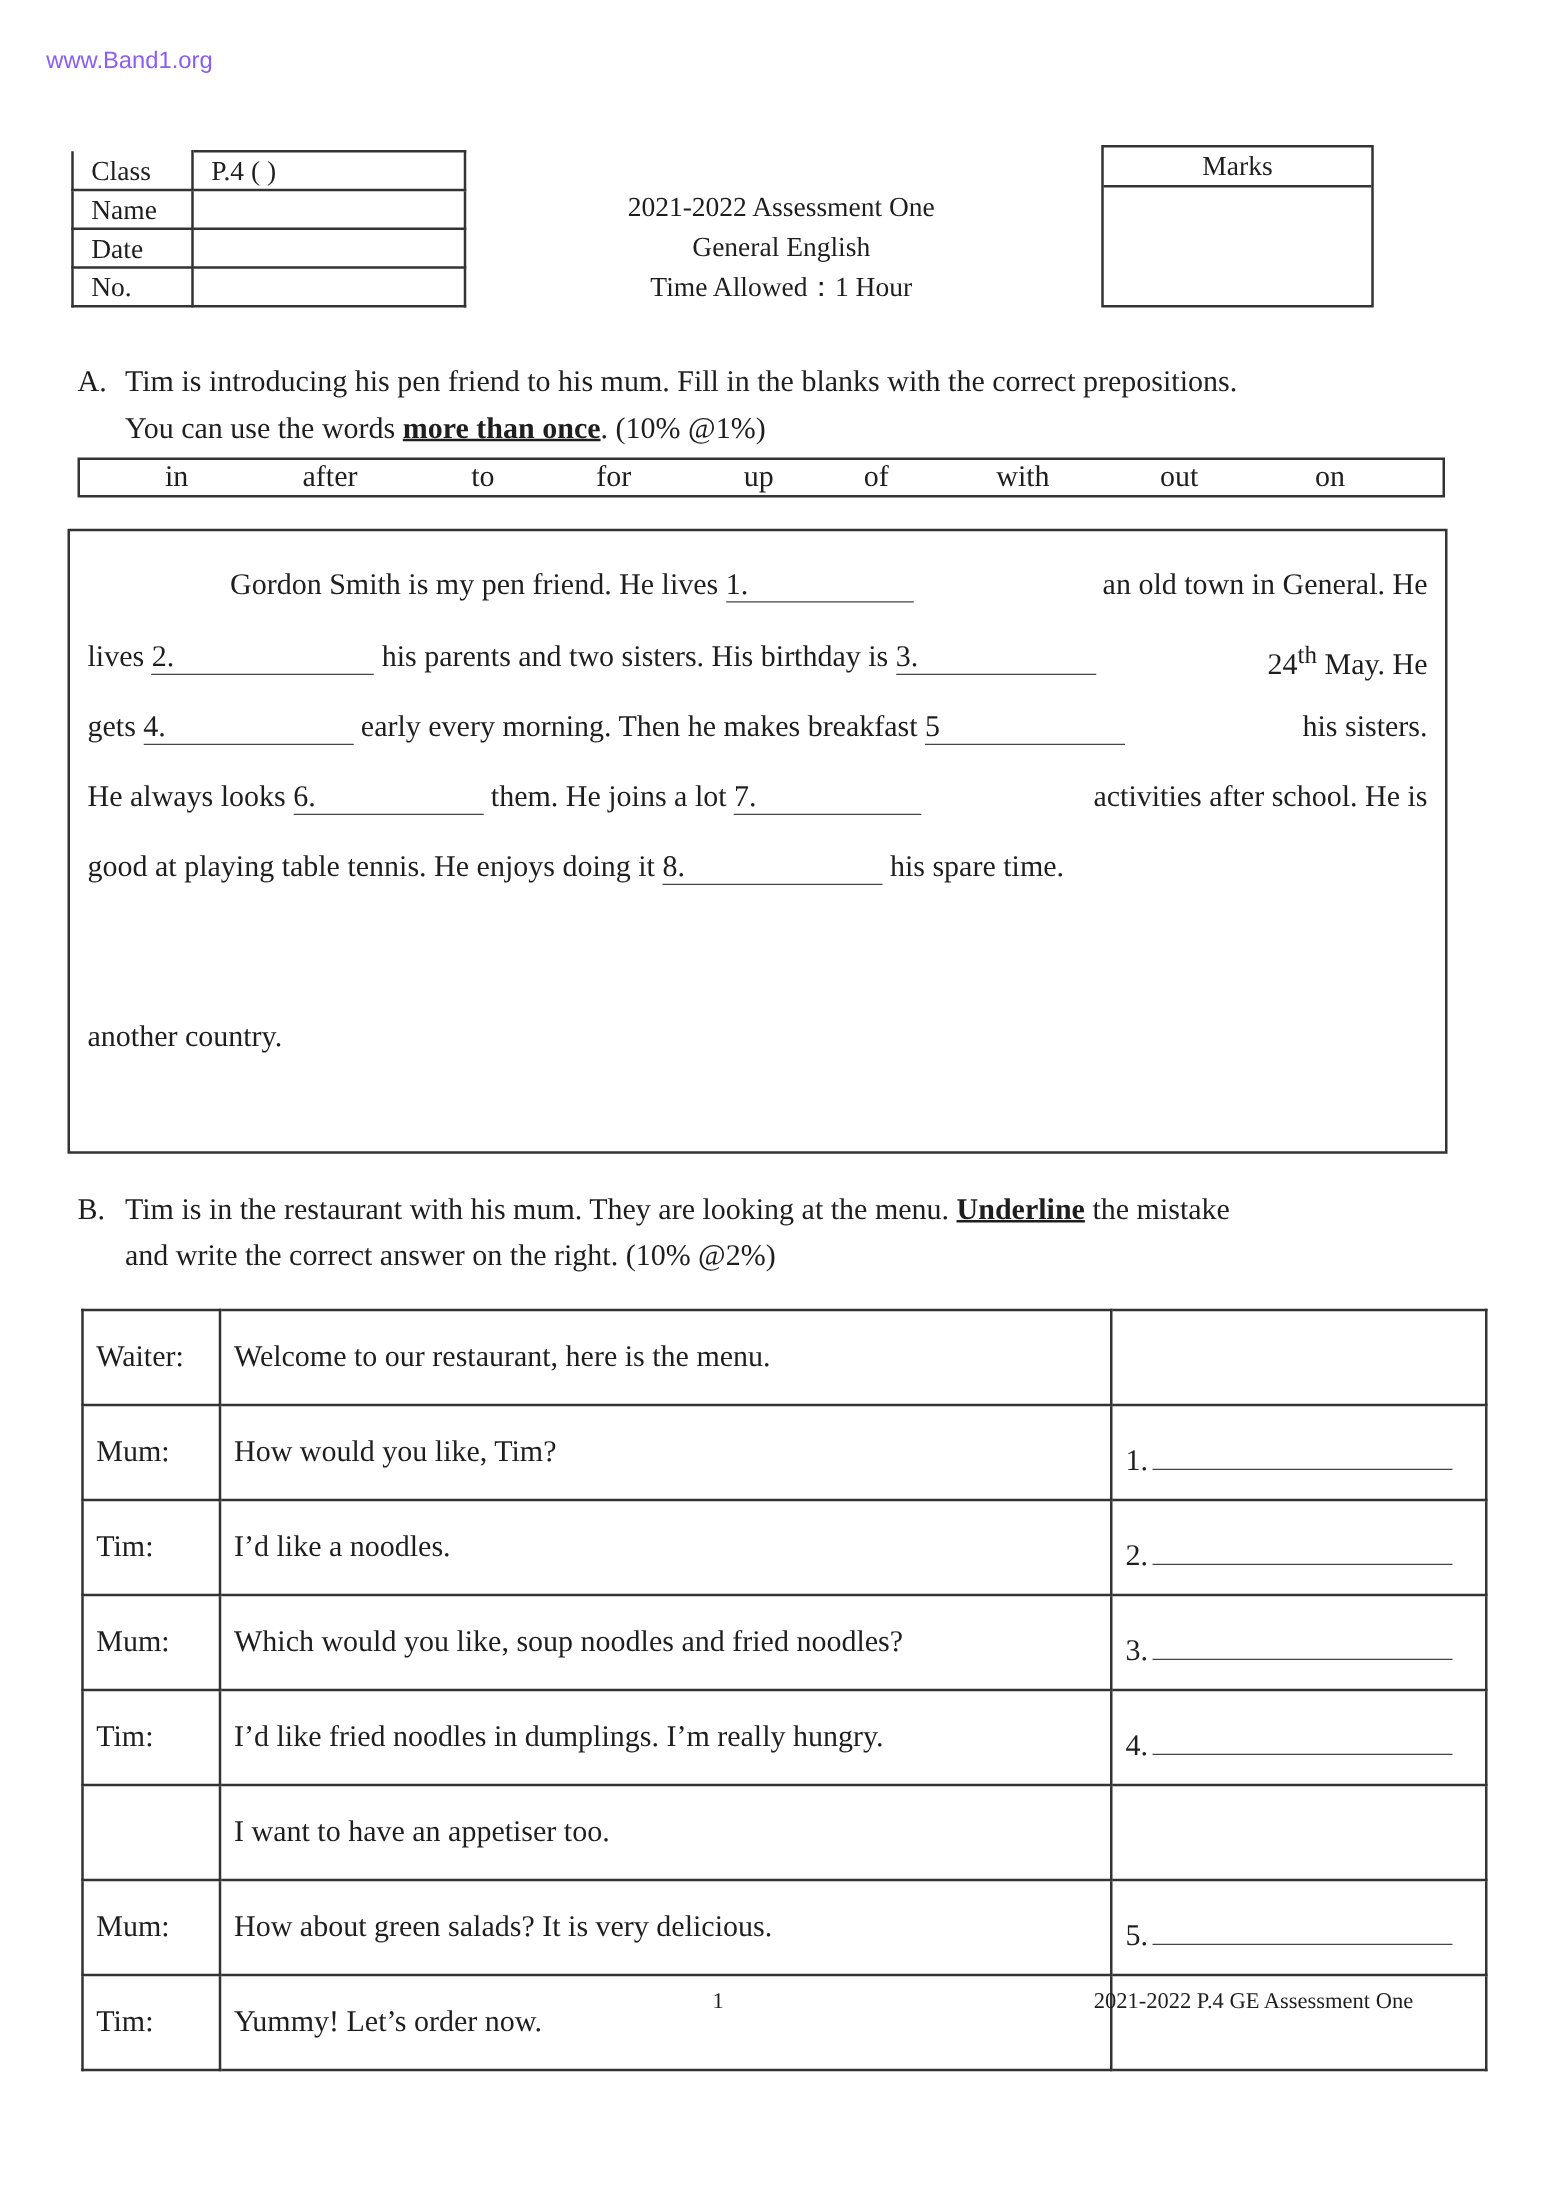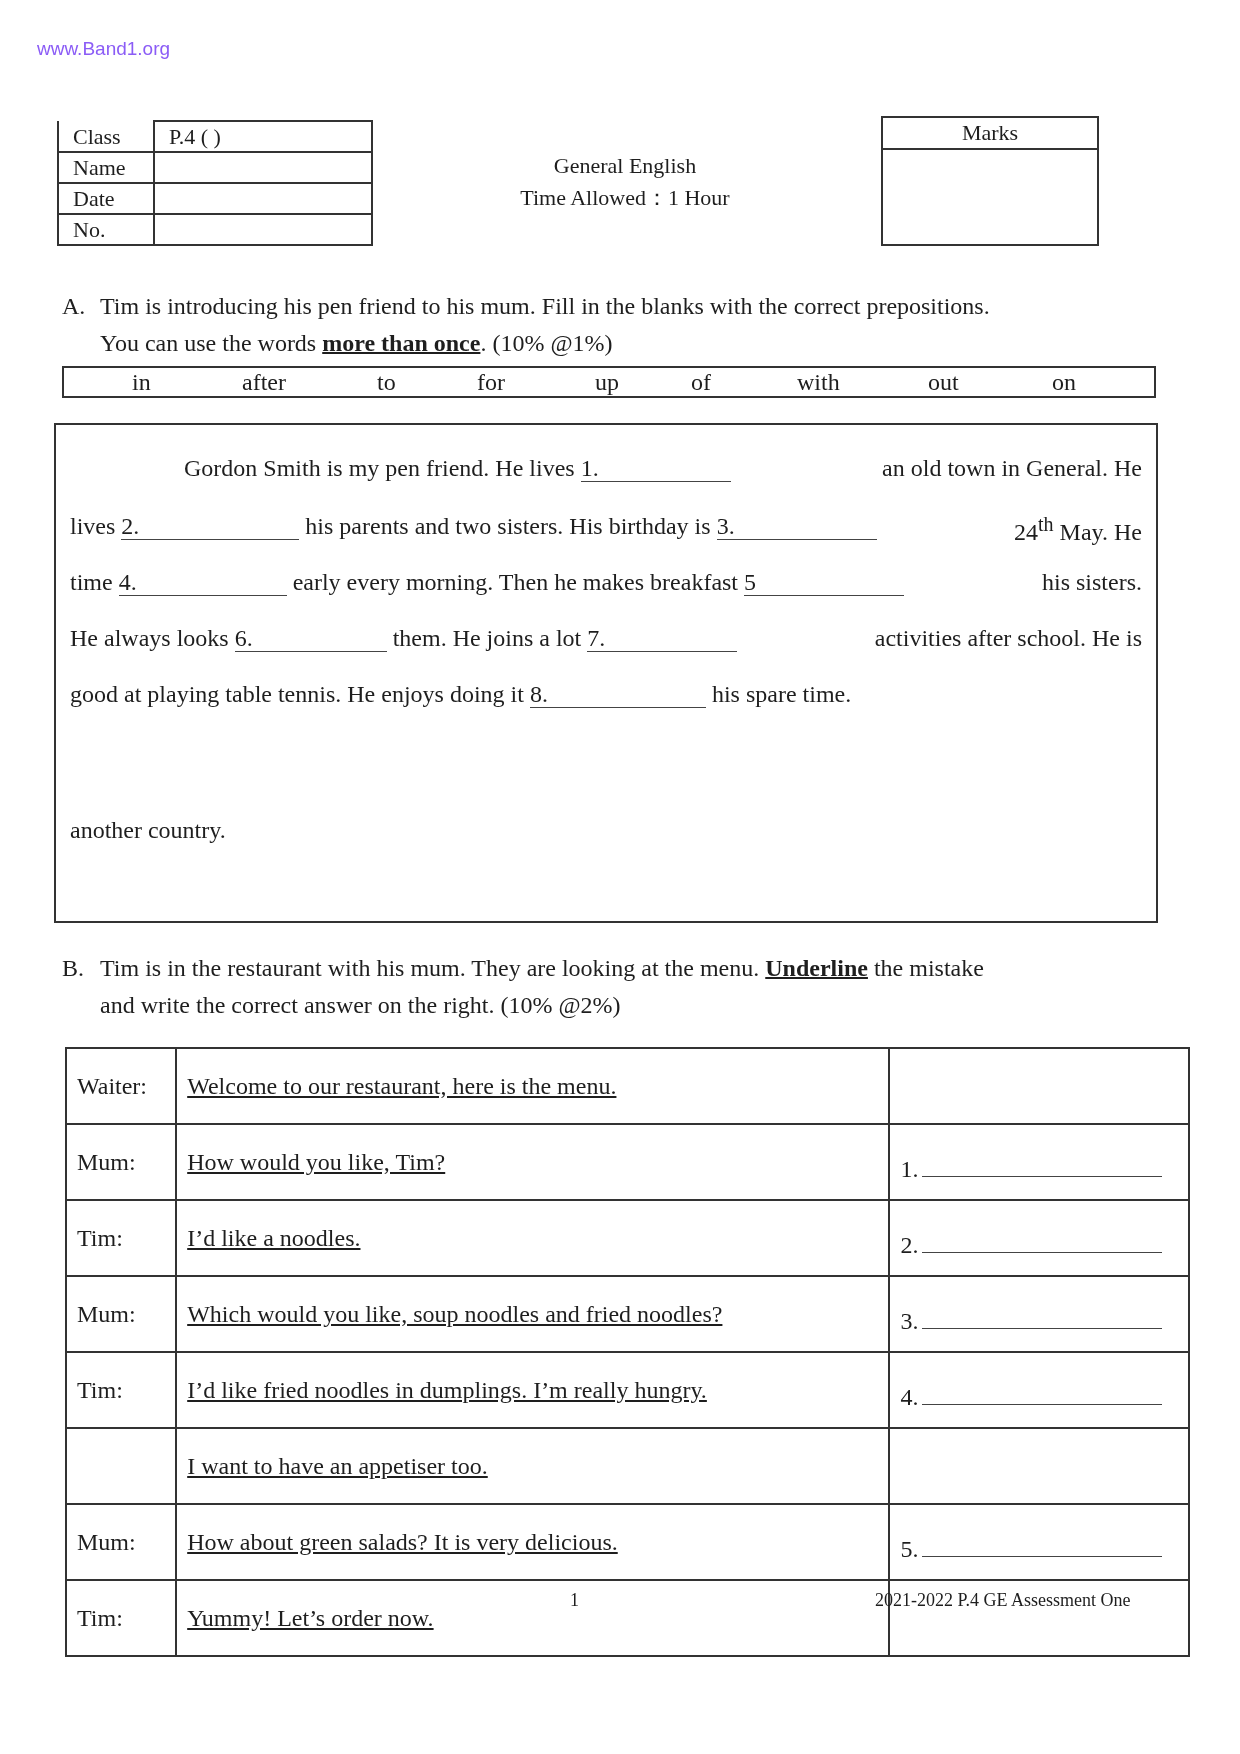--- a/index.html
+++ b/index.html
@@ -64,21 +64,21 @@
     }
     .pline .r { position: absolute; right: 0; top: 0; }
     sup { font-size: 20px; }
     
     .dlg-table {
       position: absolute; left: 65px; top: 1047px; width: 1125px;
       border-collapse: collapse; font-size: 24px;
     }
     .dlg-table td { border: 2px solid #333; height: 60px; padding: 0 10px; vertical-align: middle; }
     .dlg-table td.spk { width: 88px; }
-    .dlg-table td.line { width: 690px; text-decoration: underline; }
+    .dlg-table td.line { width: 690px; }
     .dlg-table td.ans { width: 277px; padding-top: 14px; }
     .ans-blank { display: inline-block; width: 240px; border-bottom: 1.5px solid #444; height: 20px; margin-left: 4px; }
     .footer-page { position: absolute; left: 570px; top: 1590px; font-size: 18px; }
     .footer-title { position: absolute; left: 875px; top: 1590px; font-size: 18px; }
   </style>
 </head>
 <body>
 
 <div class="watermark">www.Band1.org</div>
 
@@ -97,20 +97,21 @@
     <td class="val"></td>
   </tr>
   <tr>
     <td class="lbl">No.</td>
     <td class="val"></td>
   </tr>
 </tbody>
   </table>
 
 <div class="title-block">
+  <div>2021-2022 Assessment One</div>
   <div>General English</div>
   <div>Time Allowed：1 Hour</div>
 </div>
 
 <div class="marks-box">
   <div class="hdr">Marks</div>
   <div style="height:96px;"></div>
 </div>
 
 <div class="section" style="left:62px; top:288px; width:1110px;">
@@ -137,21 +138,21 @@
     <span class="r">an old town in General. He</span>
   </div>
   <div class="pline" style="top:88px;">
     <span>lives</span>
     <span class="blank" style="width:178px">2.</span>
     <span>his parents and two sisters. His birthday is</span>
     <span class="blank" style="width:160px">3.</span>
     <span class="r"><span>24</span><sup>th</sup><span> May. He</span></span>
   </div>
   <div class="pline" style="top:144px;">
-    <span>time</span>
+    <span>gets</span>
     <span class="blank" style="width:168px">4.</span>
     <span>early every morning. Then he makes breakfast</span>
     <span class="blank" style="width:160px">5</span>
     <span class="r">his sisters.</span>
   </div>
   <div class="pline" style="top:200px;">
     <span>He always looks</span>
     <span class="blank" style="width:152px">6.</span>
     <span>them. He joins a lot</span>
     <span class="blank" style="width:150px">7.</span>

